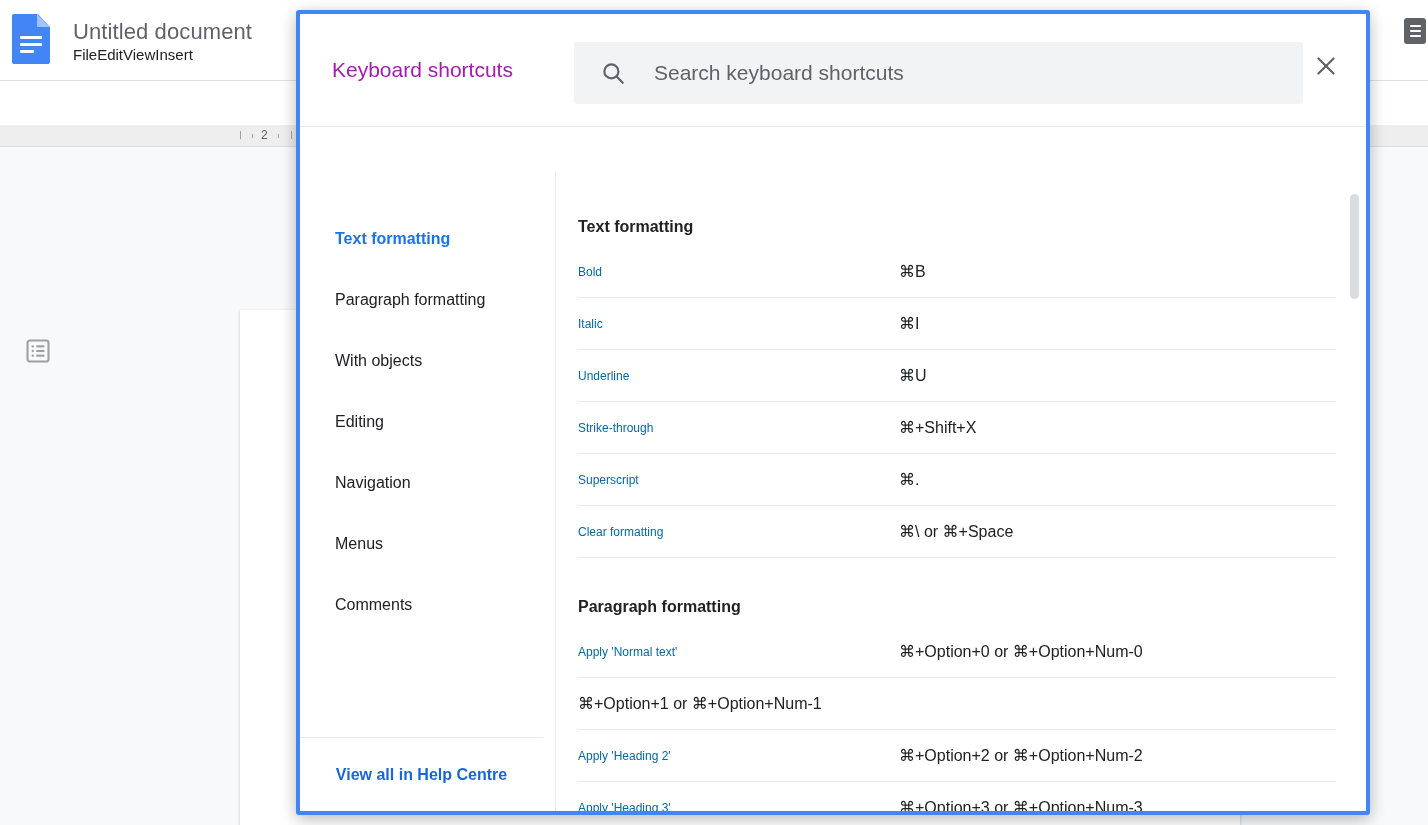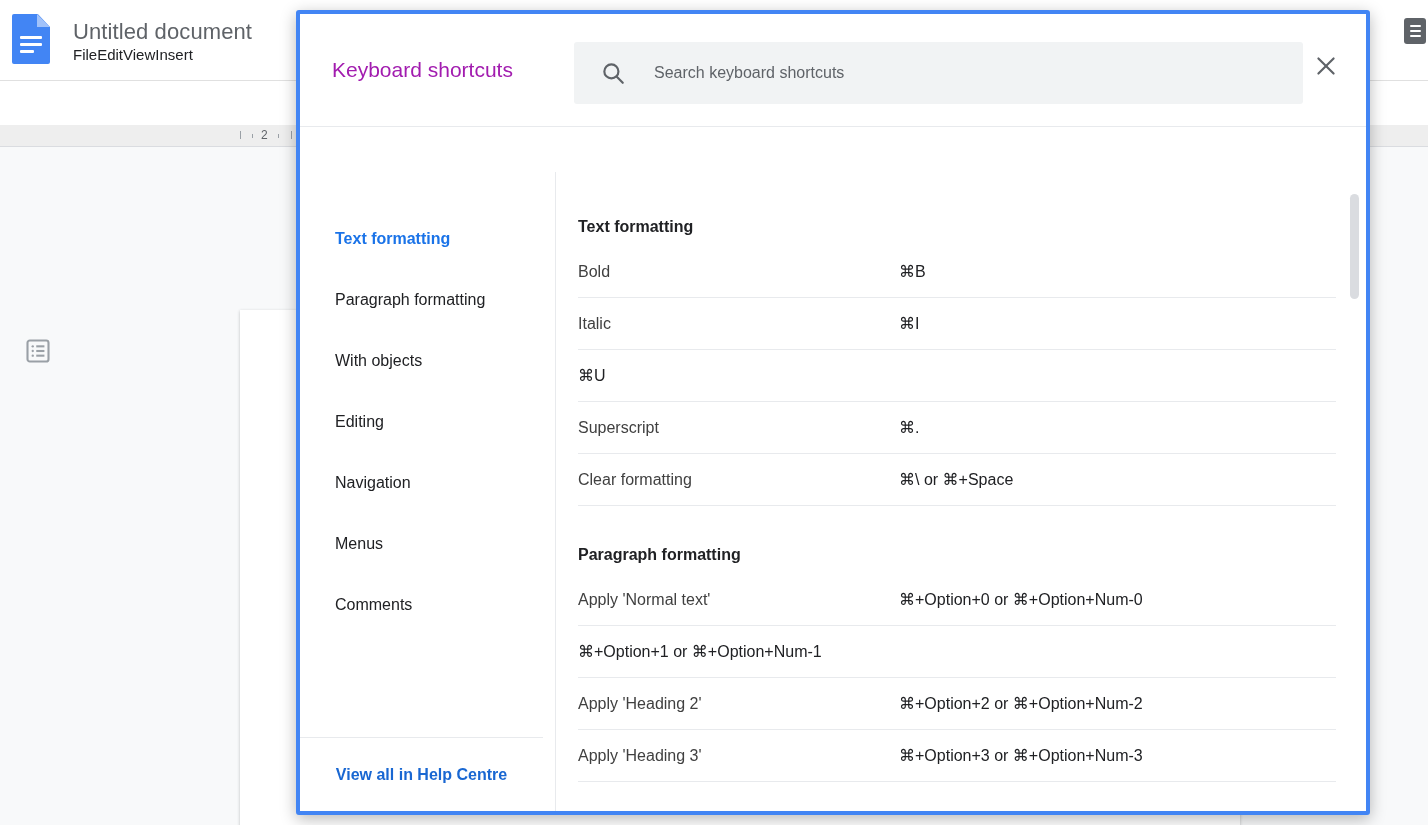--- a/index.html
+++ b/index.html
@@ -81,21 +81,21 @@
   #dialog-title {
     position:absolute; left:32px; top:44px; font-size:21px; color:#a21caf; white-space:nowrap;
   }
   #search-box {
     position:absolute; left:274px; top:28px; width:729px; height:62px;
     background:#f1f3f4; border-radius:3px; display:flex; align-items:center;
   }
   #search-icon { margin-left:26px; width:26px; height:26px; color:#5f6368; flex:none; }
   #search-input {
     border:none; outline:none; background:transparent;
-    margin-left:28px; width:600px; font-size:16px; color:#202124;
+    margin-left:28px; width:600px; font-size:21px; color:#202124;
     font-family:"Liberation Sans", sans-serif;
   }
   #search-input::placeholder { color:#5f6368; }
   #close-button {
     position:absolute; right:22px; top:34px; width:36px; height:36px;
     display:flex; align-items:center; justify-content:center; cursor:pointer;
   }
   #close-button svg { width:26px; height:26px; color:#5f6368; }
 
   #dialog-body { position:absolute; left:0; top:114px; right:0; bottom:0; display:flex;margin-top:44px; }
@@ -122,21 +122,21 @@
   #dialog-content { flex:1; position:relative; overflow:hidden; }
   #content-scroll { position:absolute; inset:0; padding:0 0 0 22px; overflow:hidden; }
   .section-title {
     font-size:16px; font-weight:bold; color:#202124;
     margin:48px 0 0 0; padding-bottom:10px;
   }
   .shortcut-row {
     display:flex; align-items:center; height:52px;
     border-bottom:1px solid #e8eaed; width:758px;
   }
-  .shortcut-name { width:321px; flex:none; font-size:16px; color:#404040; white-space:nowrap; }
+  .shortcut-name { width:321px; flex:none; font-size:12px; color:#0369a1; white-space:nowrap; }
   .shortcut-keys { font-size:16px; color:#202124; white-space:nowrap; }
 
   
   #content-scrollbar {
     position:absolute; right:7px; top:22px; width:9px; height:620px;
   }
   #content-scrollbar-thumb {
     position:absolute; top:0; left:0; width:9px; height:105px;
     background:#dadce0; border-radius:5px; cursor:pointer;
   }
@@ -268,21 +268,26 @@
 
         <div class="shortcut-row">
           <div class="shortcut-name">Bold</div>
           <div class="shortcut-keys">⌘B</div>
         </div>
         <div class="shortcut-row">
           <div class="shortcut-name">Italic</div>
           <div class="shortcut-keys">⌘I</div>
         </div>
         <div class="shortcut-row">
+          <div class="shortcut-name">Underline</div>
           <div class="shortcut-keys">⌘U</div>
+        </div>
+        <div class="shortcut-row">
+          <div class="shortcut-name">Strike-through</div>
+          <div class="shortcut-keys">⌘+Shift+X</div>
         </div>
         <div class="shortcut-row">
           <div class="shortcut-name">Superscript</div>
           <div class="shortcut-keys">⌘.</div>
         </div>
         <div class="shortcut-row">
           <div class="shortcut-name">Clear formatting</div>
           <div class="shortcut-keys">⌘\ or ⌘+Space</div>
         </div>
 

